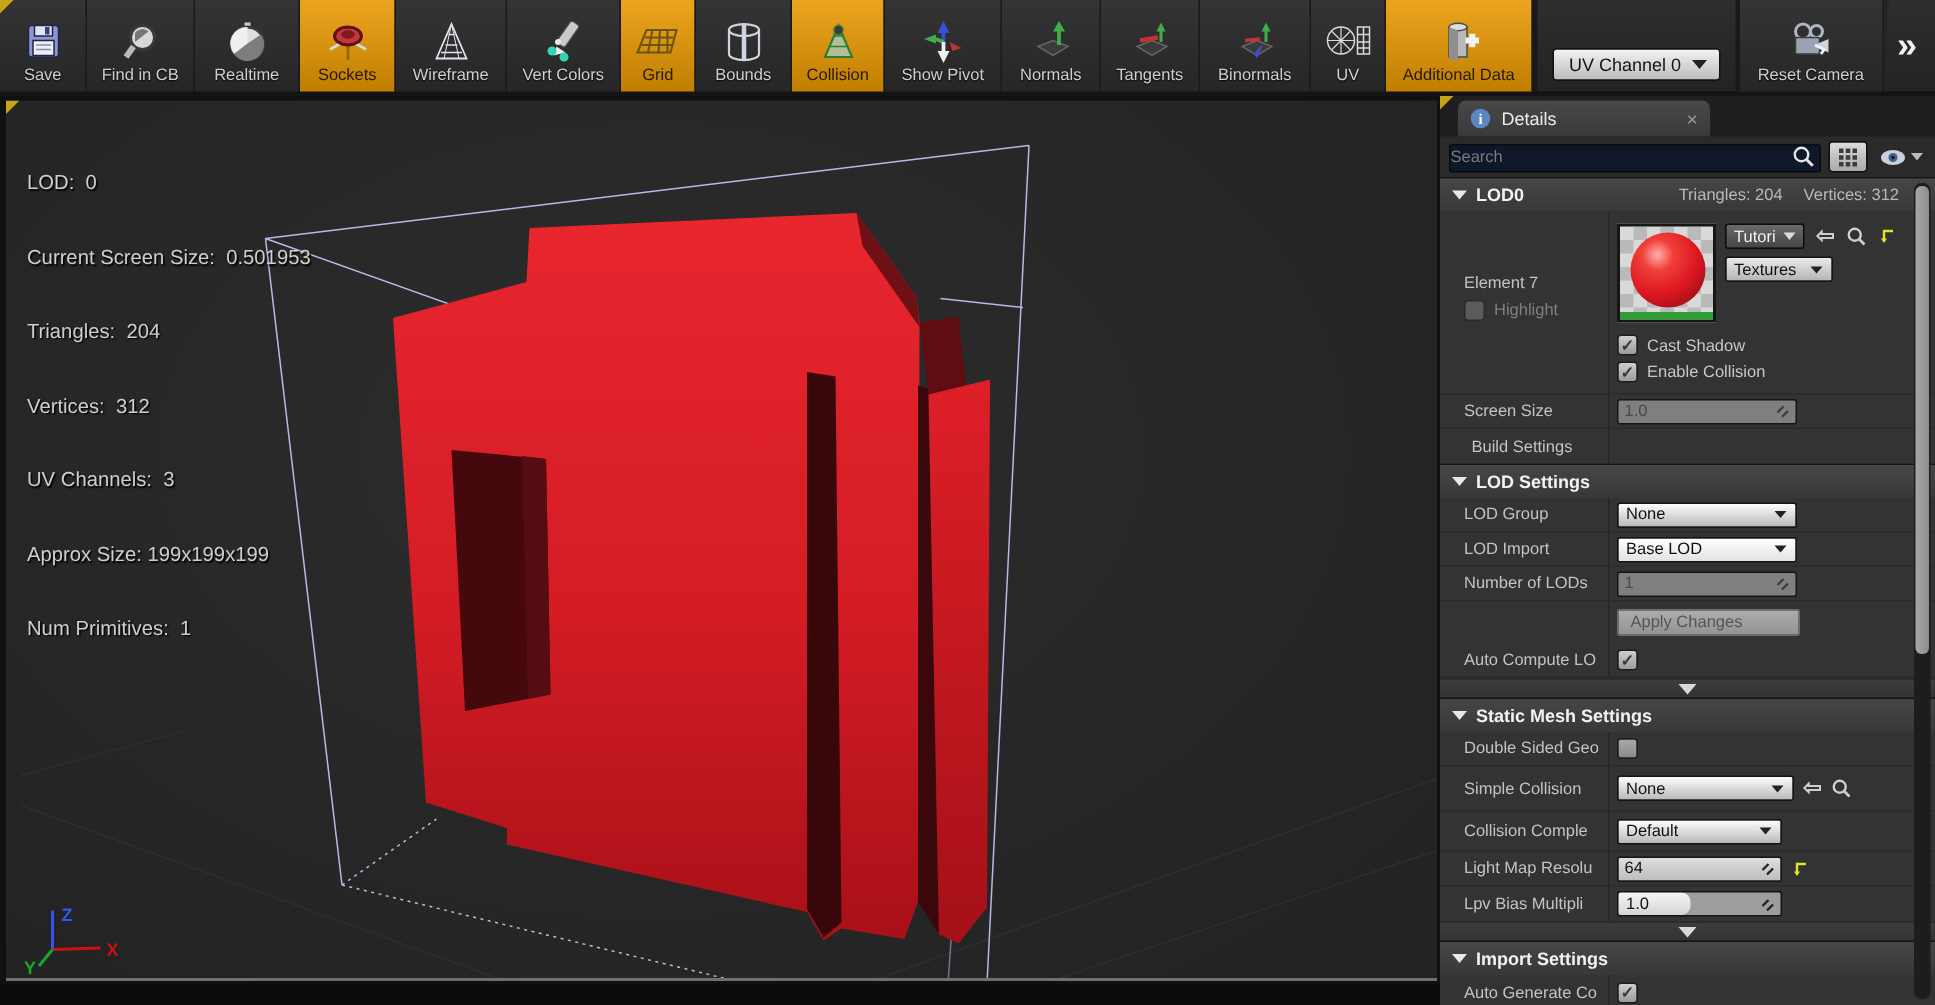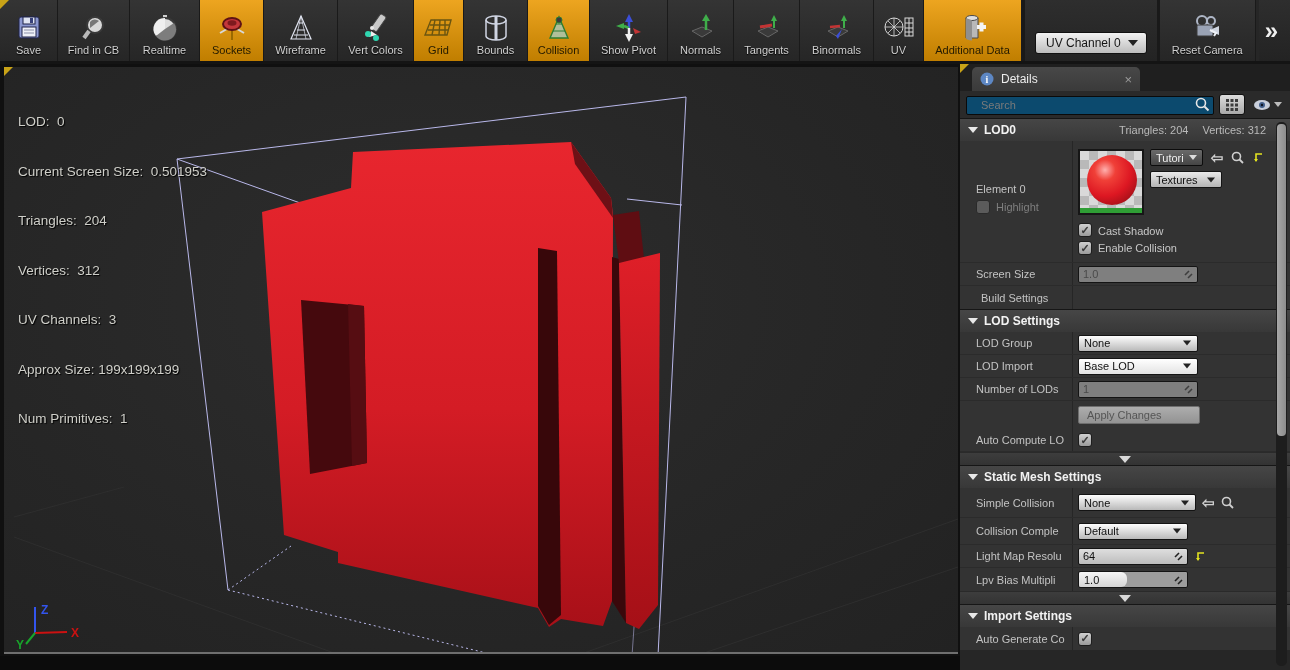--- a/index.html
+++ b/index.html
@@ -37,22 +37,22 @@
   
   .details { position:absolute; left:960px; top:64px; width:330px; height:606px; background:#1f1f1f; }
   .tabbar { position:absolute; left:0; top:0; width:330px; height:27px; background:#1f1f1f; }
   .tab { position:absolute; left:12px; top:3px; width:168px; height:24px; background:linear-gradient(#484848,#3a3a3a);
     border-radius:5px 5px 0 0; display:flex; align-items:center; padding:0 8px; gap:7px; cursor:pointer; }
   .tab .ttl { color:#ececec; font-size:12px; flex:1; }
   .tabclose { color:#9a9a9a; font-size:13px; cursor:pointer; line-height:1; }
   .searchrow { position:absolute; left:0; top:27px; width:330px; height:27px; background:#2a2a2a;
     display:flex; align-items:center; padding:0 6px; gap:5px; }
   .searchbox { position:relative; flex:1; height:19px; }
-  .searchbox input { width:100%; height:19px; background:#0c4a6e; border:1px solid #0a0a0a; border-radius:2px;
-    color:#bdbdbd; font-size:11px; padding:0 22px 0 14px; outline:none; font-family:"Liberation Sans",sans-serif; }
+  .searchbox input { width:100%; height:19px; background:#0f172a; border:1px solid #0a0a0a; border-radius:2px;
+    color:#bdbdbd; font-size:11px; padding:0 22px 0 0; outline:none; font-family:"Liberation Sans",sans-serif; }
   .searchbox input::placeholder { color:#7a7a7a; }
   .sb-lens { position:absolute; right:4px; top:2px; }
   .sqbtn { width:26px; height:21px; border-radius:3px; display:flex; align-items:center; justify-content:center; cursor:pointer; }
   .gridbtn { background:linear-gradient(#dcdcdc,#a9a9a9); border:1px solid #111; }
   .eyebtn { background:transparent; gap:3px; width:34px; }
   .caret-sm { width:0; height:0; border-left:4px solid transparent; border-right:4px solid transparent; border-top:5px solid #bbb; }
 
   .scrollbody { position:absolute; left:0; top:54px; width:330px; height:552px; background:#262626; overflow:hidden; }
   .scrollbar { position:absolute; right:3px; top:58px; width:11px; height:544px; background:#1d1d1d; border-radius:5px; }
   .scrollthumb { position:absolute; left:1px; top:2px; width:9px; height:312px; background:linear-gradient(90deg,#a8a8a8,#8c8c8c); border-radius:4px; cursor:pointer; }
@@ -463,21 +463,21 @@
         <span class="ctitle">LOD0</span>
         <span class="cat-hstats">
           <span>Triangles: 204</span>
           <span>Vertices: 312</span>
         </span>
       </div>
       <div class="cat-body">
         <div class="coldiv"></div>
         <div class="prow" style="min-height:122px; align-items:flex-start;">
           <div class="plabel" style="padding-top:42px;">
-            <div>Element 0</div>
+            <div>Element 7</div>
             <div style="display:flex;align-items:center;margin-top:5px;">
               <span class="chk dim"></span>
               <span class="chklabel dim">Highlight</span>
             </div>
           </div>
           <div class="pctl" style="flex-direction:column; align-items:flex-start; padding-top:8px; gap:4px;">
             <div style="display:flex; gap:6px; align-items:flex-start;">
               <div class="thumb">
                 <div class="sphere"></div>
                 <div class="floor"></div>
@@ -594,20 +594,26 @@
       </div>
     </div>
 
     <div class="cat">
       <div class="cat-header">
         <span class="tri"></span>
         <span class="ctitle">Static Mesh Settings</span>
       </div>
       <div class="cat-body">
         <div class="coldiv"></div>
+        <div class="prow">
+          <div class="plabel">Double Sided Geo</div>
+          <div class="pctl">
+            <span class="chk off"></span>
+          </div>
+        </div>
         <div class="prow" style="min-height:30px;">
           <div class="plabel">Simple Collision</div>
           <div class="pctl">
             <div class="dd" style="width:118px">
               <span class="ddtext">None</span>
               <span class="caret-dark"></span>
             </div>
             <span class="iconbtn backarrow">⇦</span>
             <span class="iconbtn">
               <svg width="13" height="13">

